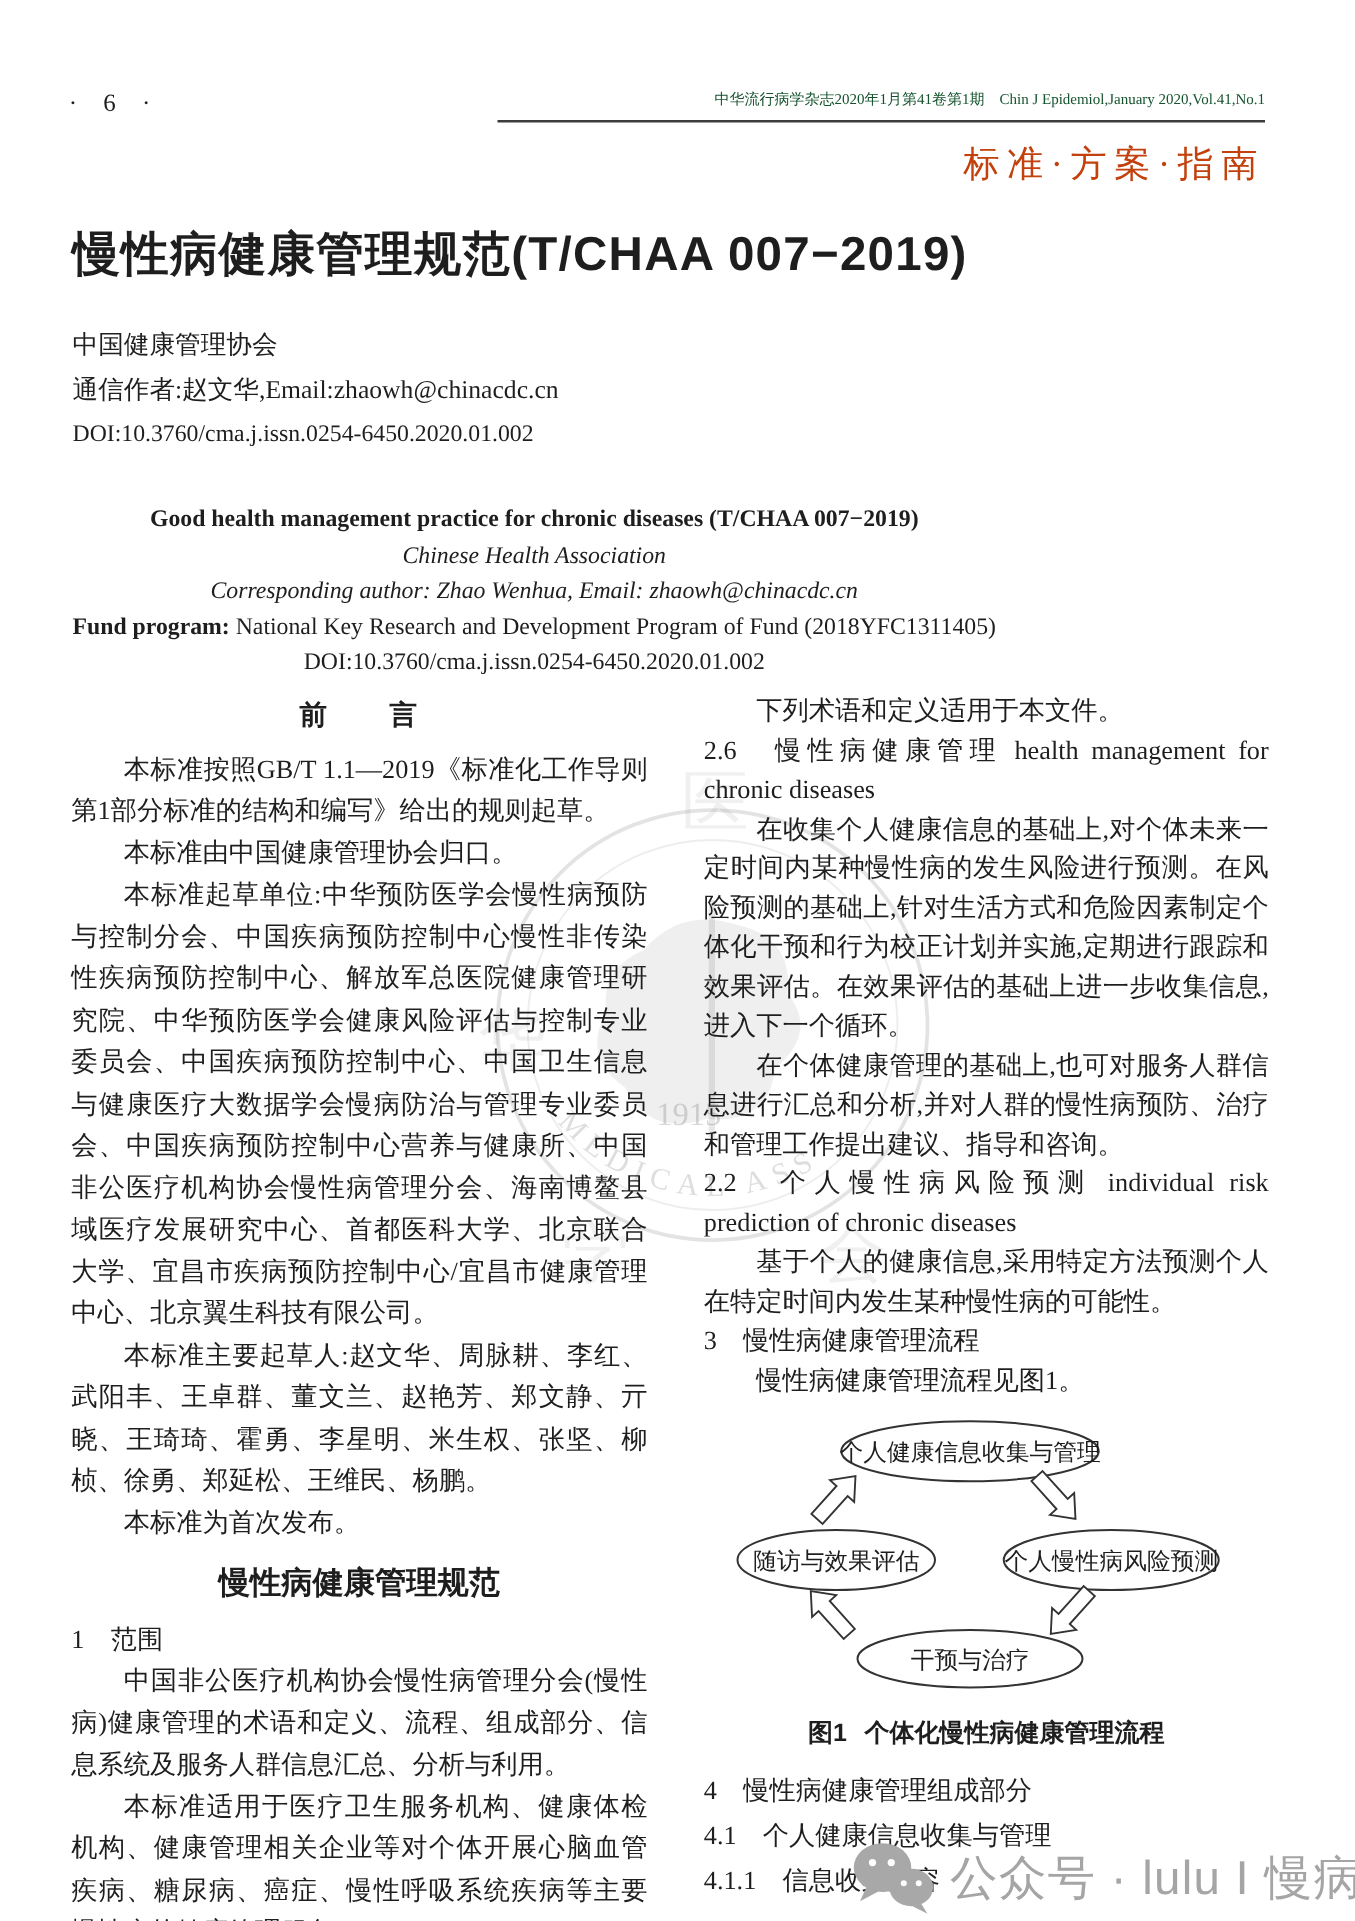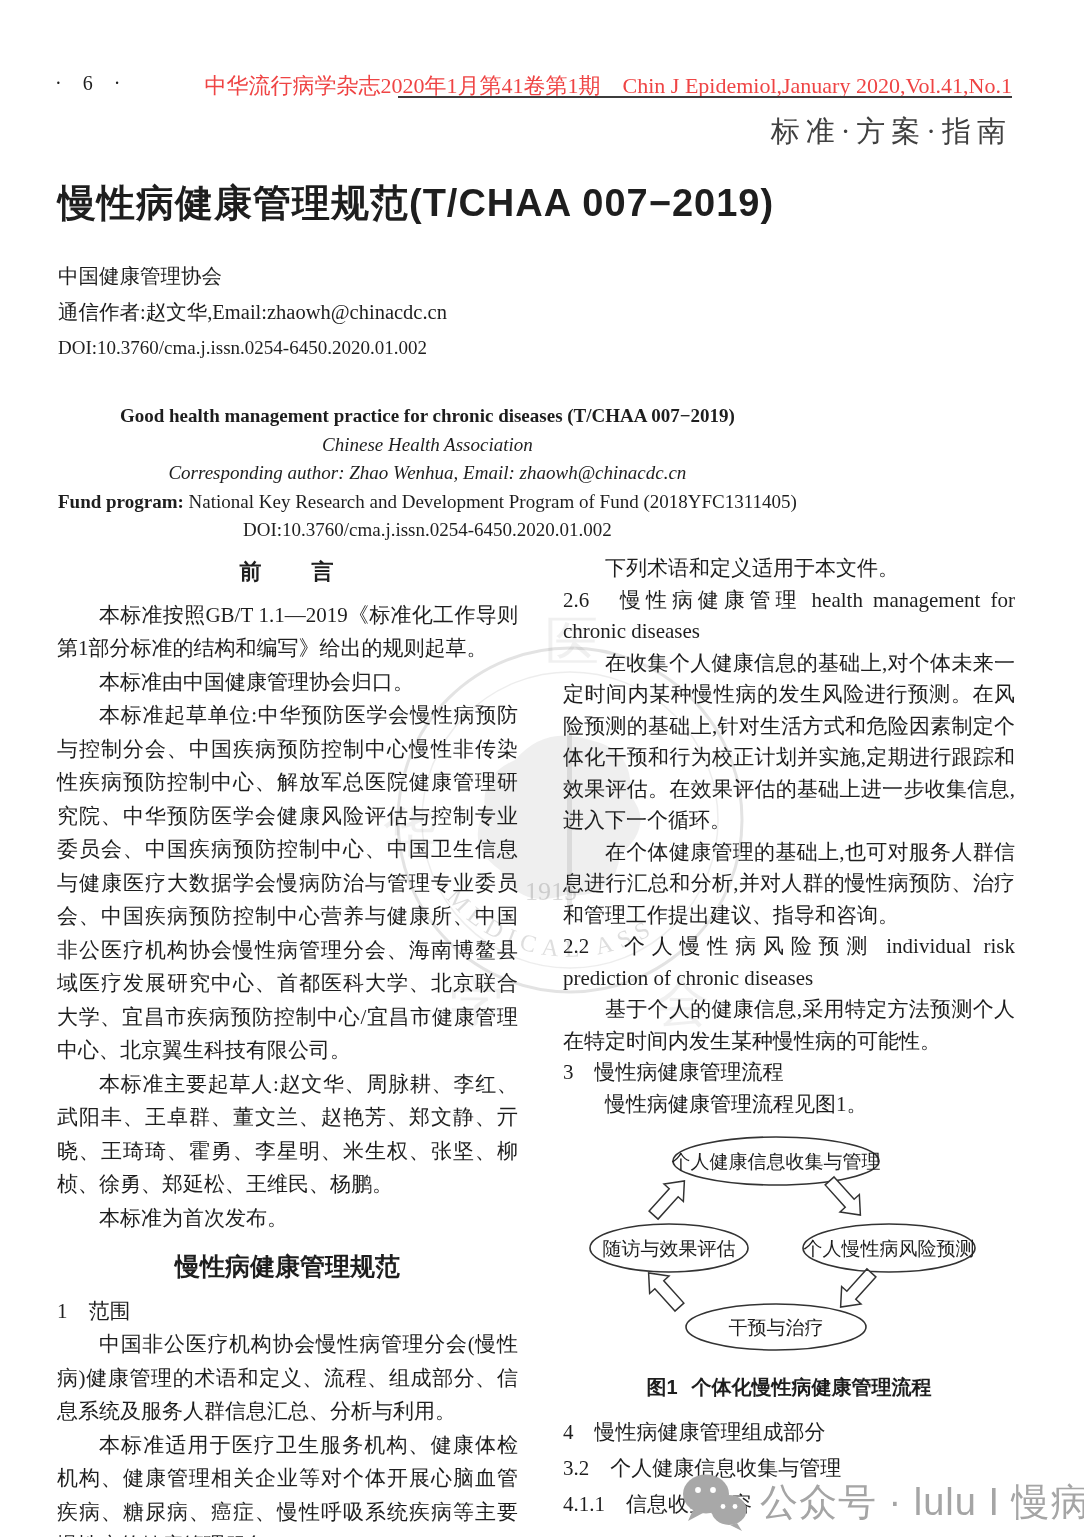--- a/index.html
+++ b/index.html
@@ -3,23 +3,23 @@
 <meta charset="utf-8">
 <style>
   html,body{margin:0;padding:0;background:#e8e8e8;}
   .page{
     position:relative;width:1084px;height:1537px;background:#ffffff;
     font-family:"Liberation Serif","DejaVu Serif",serif;color:#1e1e1e;
     overflow:hidden;margin:0 auto;
   }
   
   .pg-num{position:absolute;left:55px;top:72px;font-size:20px;letter-spacing:8px;}
-  .journal-line{position:absolute;right:72px;top:71px;font-size:22px;white-space:nowrap;color:#ef4444;}
+  .journal-line{position:absolute;right:72px;top:71px;font-size:12px;white-space:nowrap;color:#14532d;}
   .header-rule{position:absolute;left:398px;right:72px;top:96px;border-bottom:2px solid #3c3c3c;height:0;}
-  .section-label{position:absolute;right:72px;top:112px;font-size:29px;letter-spacing:6px;color:#404040;}
+  .section-label{position:absolute;right:72px;top:112px;font-size:29px;letter-spacing:6px;color:#c2410c;}
   
   .doc-title{position:absolute;left:58px;top:178px;font-size:38px;font-weight:bold;
     font-family:"Liberation Sans","DejaVu Sans",sans-serif;letter-spacing:1px;}
   .meta-cn{position:absolute;left:58px;top:258px;font-size:20.5px;line-height:36px;}
   .meta-cn .doi{font-size:19px;}
   .meta-en{position:absolute;left:58px;top:402px;font-size:19px;line-height:28.5px;text-align:center;}
   .b{font-weight:bold;} .i{font-style:italic;}
   
   .col{position:absolute;top:553px;font-size:21px;text-align:justify;z-index:2;}
   .col-left{left:57px;width:461px;line-height:33.5px;}
@@ -133,21 +133,21 @@
           <text x="100" y="125">随访与效果评估</text>
           <text x="207" y="204">干预与治疗</text>
         </g>
       </svg>
       <div class="fig-caption">
         <span class="lbl">图1</span><span>个体化慢性病健康管理流程</span>
       </div>
     </div>
 
     <p class="para sec-head tall">4　慢性病健康管理组成部分</p>
-    <p class="para sec-head tall">3.2　个人健康信息收集与管理</p>
+    <p class="para sec-head tall">4.1　个人健康信息收集与管理</p>
     <p class="para sec-head tall">4.1.1　信息收集内容</p>
   </div>
 
   <div class="wechat-mark">
     <svg width="70" height="60" viewBox="0 0 70 60">
       <ellipse cx="26" cy="22" rx="23" ry="19.5" fill="#a8a8a8"></ellipse>
       <polygon points="13,38 8,49 23,41" fill="#a8a8a8"></polygon>
       <circle cx="18" cy="18" r="2.9" fill="#ffffff"></circle>
       <circle cx="33" cy="18" r="2.9" fill="#ffffff"></circle>
       <ellipse cx="49" cy="38" rx="17.5" ry="15" fill="#a8a8a8"></ellipse>

